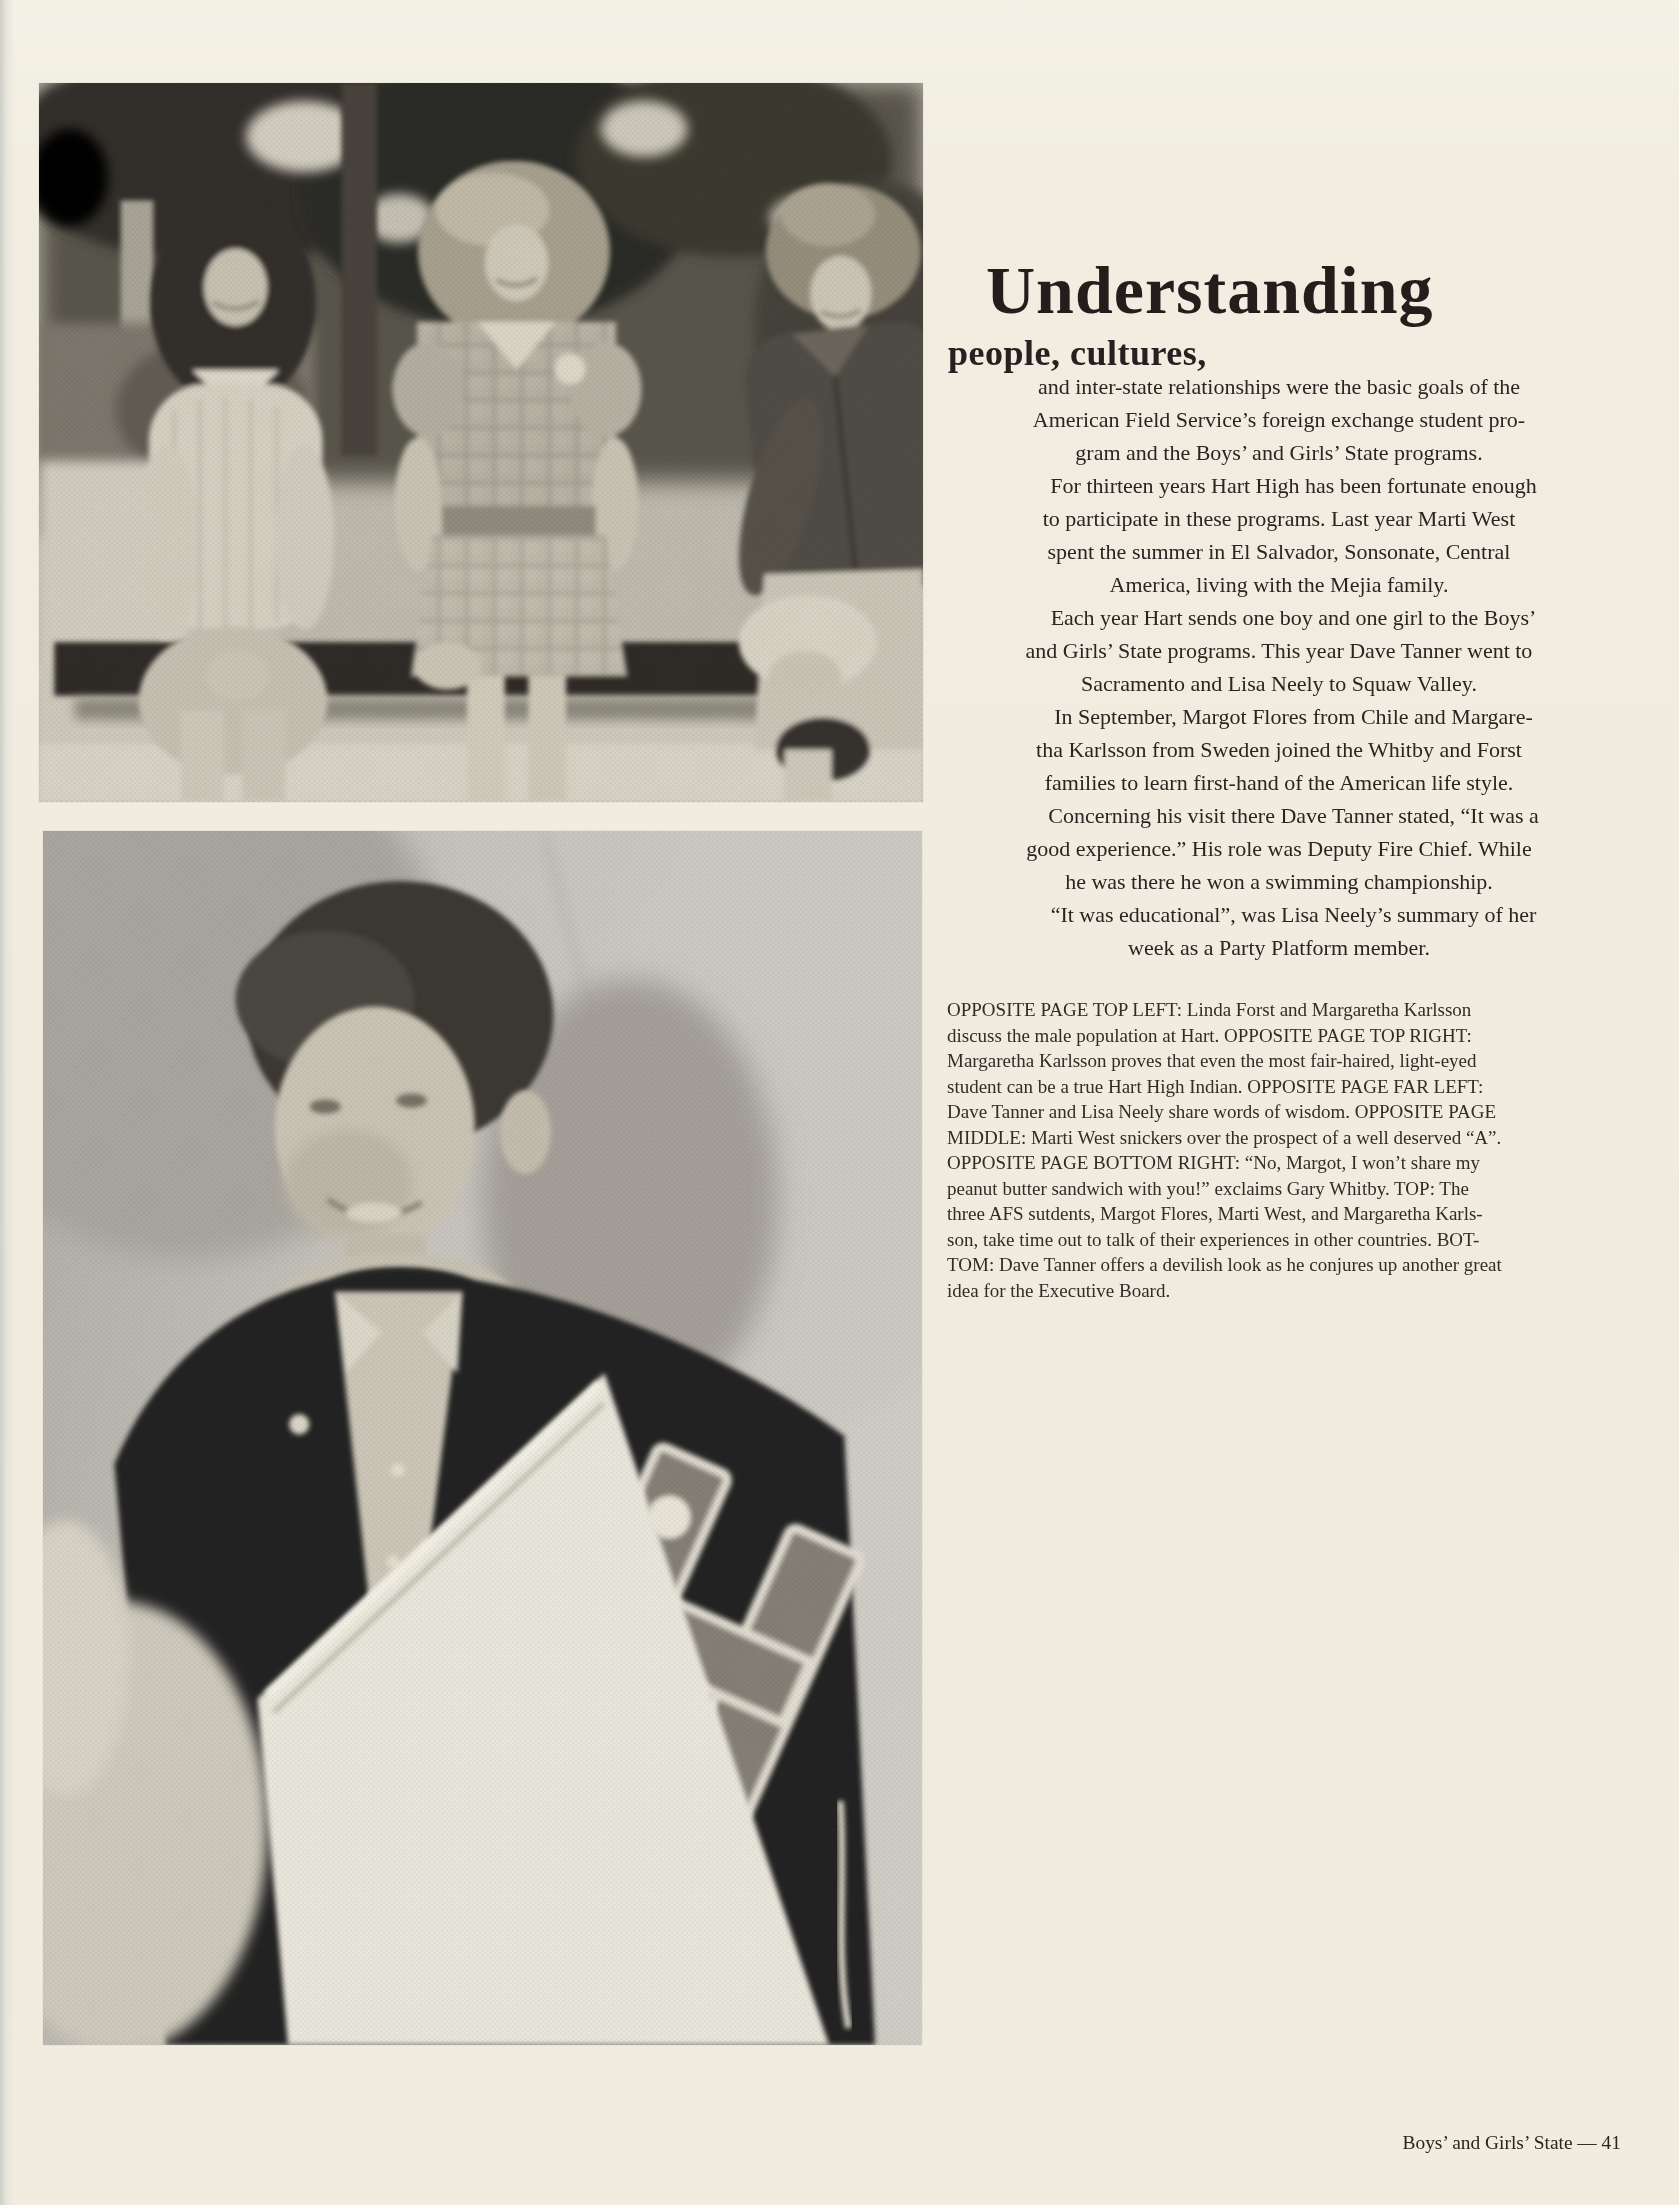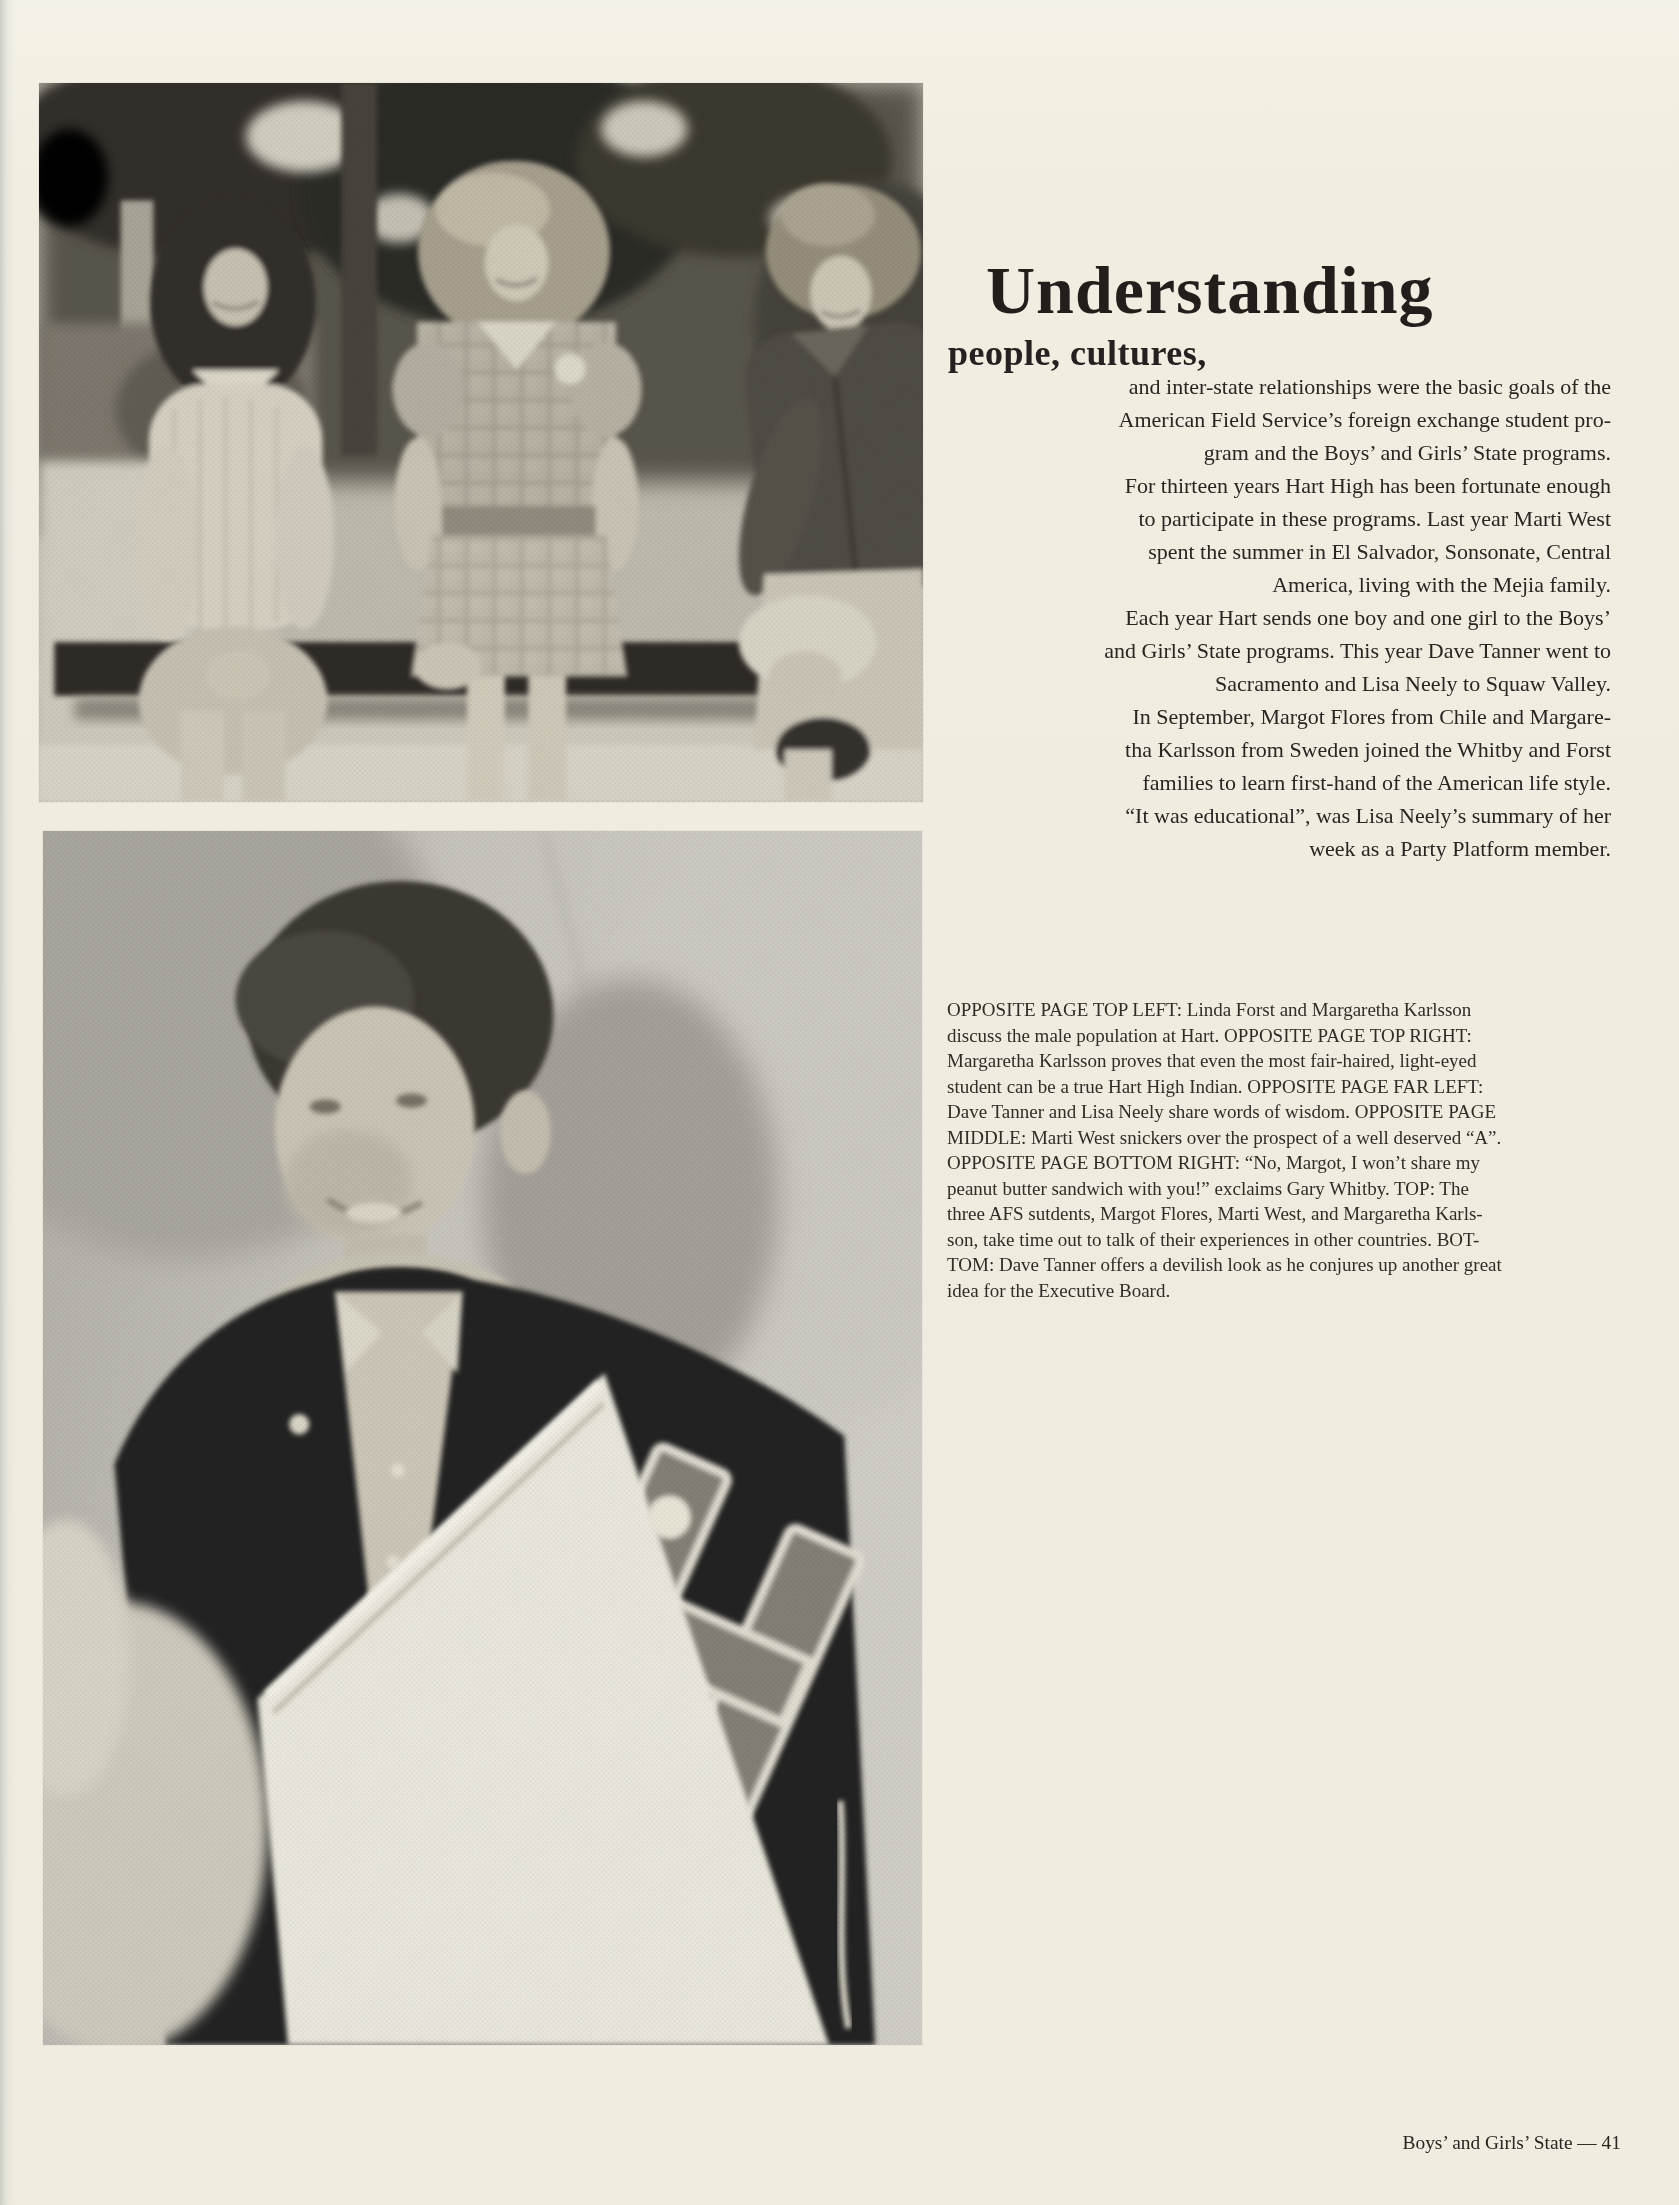--- a/index.html
+++ b/index.html
@@ -39,21 +39,21 @@
   .subtitle{
     position:absolute;left:1px;top:295px;width:664px;
     font-size:36px;line-height:57px;letter-spacing:0.5px;color:#262120;
     white-space:nowrap;
   }
   .bodycopy{
     position:absolute;left:0;top:370px;width:664px;
     font-size:22px;line-height:33px;color:#2b2522;
   }
   .bodycopy p{
-    margin:0;white-space:pre-line;text-align:right;
+    margin:0;white-space:pre-line;text-align:center;
   }
   .bodycopy p + p{text-indent:29px;}
   .captions{
     position:absolute;left:0;top:997px;width:664px;
     font-size:19px;line-height:25.5px;color:#322c27;
     white-space:pre-line;margin:0;font-family:Liberation Serif, serif;
   }
   .folio{
     position:absolute;right:59px;top:2131px;
     font-size:19.4px;line-height:24.5px;color:#2b2522;white-space:nowrap;
@@ -266,20 +266,23 @@
       <p>For thirteen years Hart High has been fortunate enough
 to participate in these programs. Last year Marti West
 spent the summer in El Salvador, Sonsonate, Central
 America, living with the Mejia family.</p>
       <p>Each year Hart sends one boy and one girl to the Boys’
 and Girls’ State programs. This year Dave Tanner went to
 Sacramento and Lisa Neely to Squaw Valley.</p>
       <p>In September, Margot Flores from Chile and Margare-
 tha Karlsson from Sweden joined the Whitby and Forst
 families to learn first-hand of the American life style.</p>
+      <p>Concerning his visit there Dave Tanner stated, “It was a
+good experience.” His role was Deputy Fire Chief. While
+he was there he won a swimming championship.</p>
       <p>“It was educational”, was Lisa Neely’s summary of her
 week as a Party Platform member.</p>
     </div>
 
     <p class="captions">OPPOSITE PAGE TOP LEFT: Linda Forst and Margaretha Karlsson
 discuss the male population at Hart. OPPOSITE PAGE TOP RIGHT:
 Margaretha Karlsson proves that even the most fair-haired, light-eyed
 student can be a true Hart High Indian. OPPOSITE PAGE FAR LEFT:
 Dave Tanner and Lisa Neely share words of wisdom. OPPOSITE PAGE
 MIDDLE: Marti West snickers over the prospect of a well deserved “A”.

